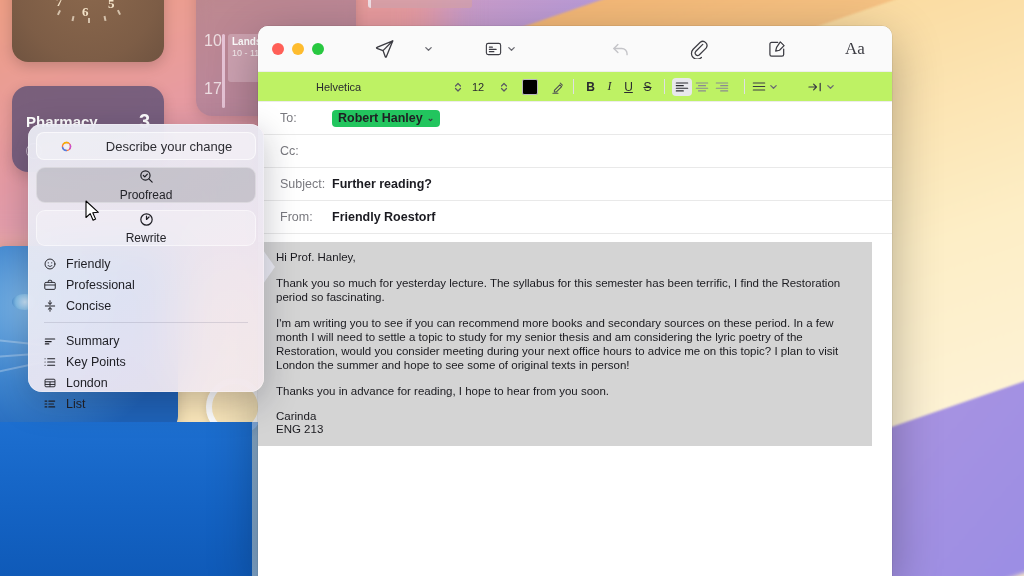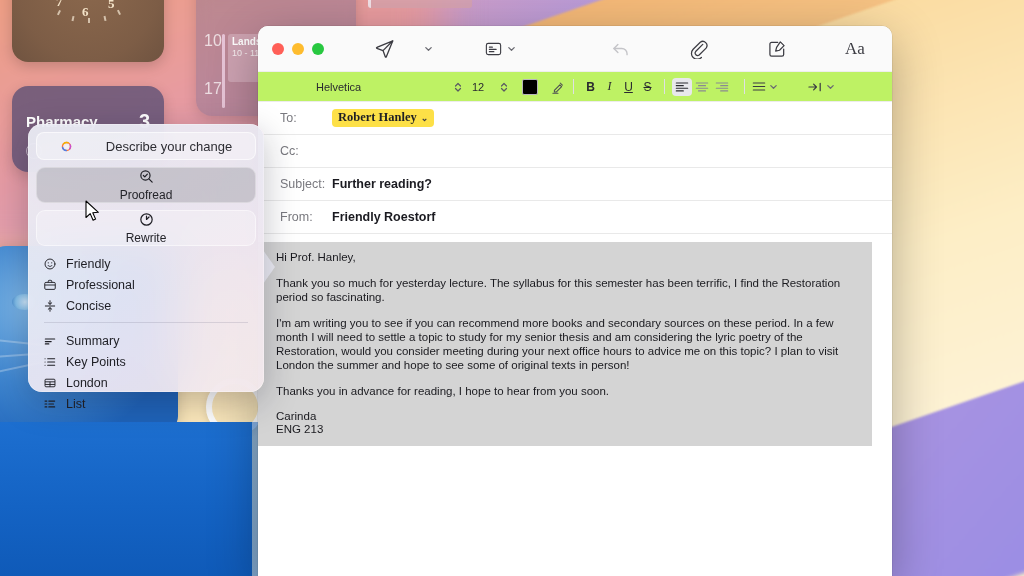--- a/index.html
+++ b/index.html
@@ -244,23 +244,23 @@
   .align-btn { width: 20px; height: 18px; display:flex; align-items:center; justify-content:center; border-radius: 4px; }
   .align-btn.active { background: #e8e8ec; }
   .sep-v { width: 1px; height: 15px; background: #e0e0e4; margin: 0 7px; }
 
   .hdr-row {
     height: 33px; display: flex; align-items: center; padding: 0 22px;
     border-bottom: .5px solid #e9e9e9; font-size: 12.5px;
   }
   .hdr-label { color: #79797f; width: 52px; flex: 0 0 52px; }
   .token {
-    background: #fde047; color: #1f1f24; font-weight: 700;
+    background: #22c55e; color: #1f1f24; font-weight: 700;
     border-radius: 4px; padding: 1px 6px 2px 6px; display: inline-flex;
-    align-items: center; gap: 4px; font-size: 12.5px; font-family: Liberation Serif, serif;
+    align-items: center; gap: 4px; font-size: 12.5px;
   }
   .token .tchev { font-size: 9px; color: #3a3a42; }
   .hdr-value { color: #1a1a20; font-weight: 700; font-size: 12.5px; }
 
   .mail-body {
     padding: 0; position: relative; background: #fff; height: 100%;
   }
   .body-sel {
     background: #d4d4d4; padding: 8px 18px 10px 18px; margin: 8px 0 8px 0;
     width: 614px;

